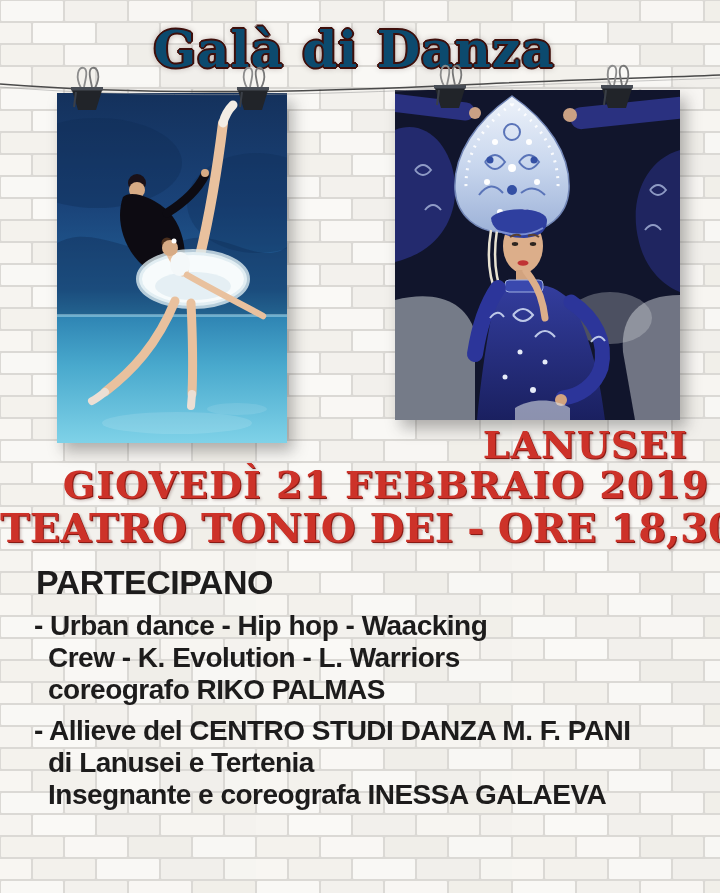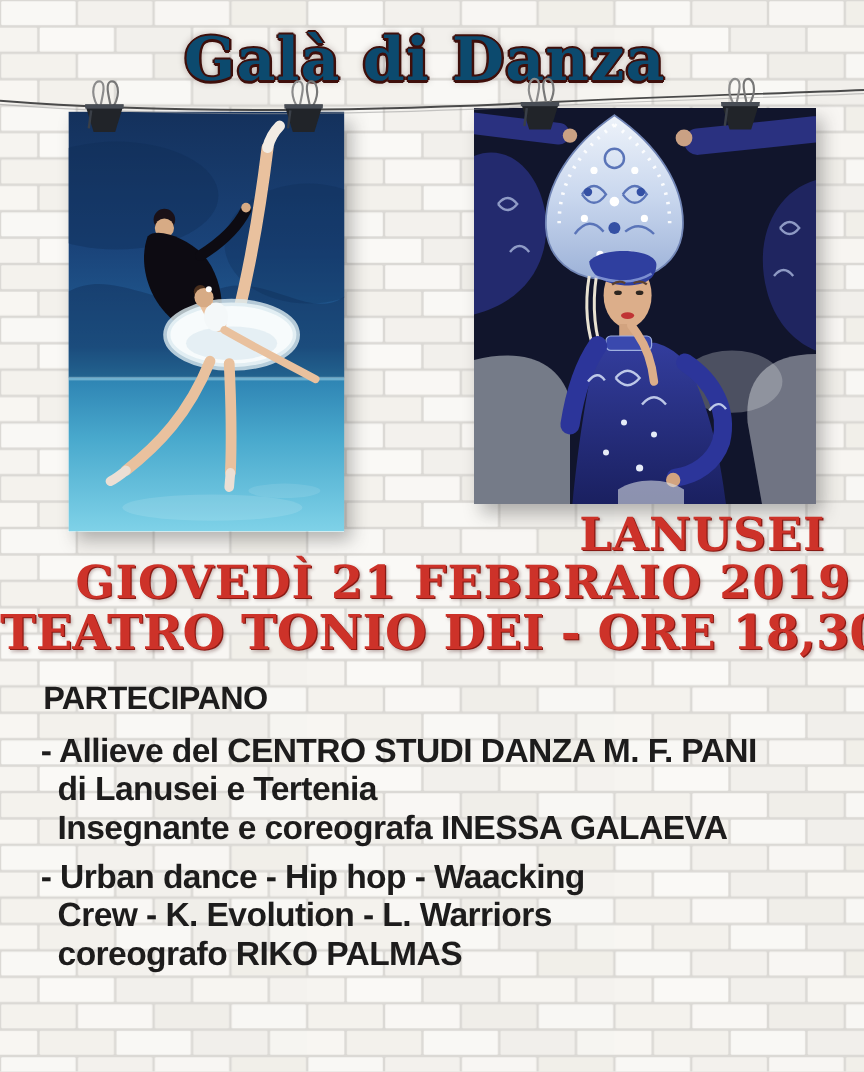--- a/index.html
+++ b/index.html
@@ -27,21 +27,21 @@
 
   .red-head{position:absolute;z-index:3;font-family:"DejaVu Serif",serif;font-weight:700;
             color:#cd3229;white-space:nowrap;
             text-shadow:1px 1px 0 #8a1a14,2px 2px 3px rgba(60,10,10,.3);}
   .location{top:422px;right:32px;font-size:38px;letter-spacing:1px;margin-left:44px;}
   .dateline{top:462px;left:60px;right:8px;text-align:center;font-size:38px;letter-spacing:1px;}
   .venueline{top:504px;left:0;right:28px;text-align:center;font-size:40px;letter-spacing:0px;}
 
   .body-text{position:absolute;z-index:3;top:566px;left:34px;right:6px;color:#1d1c1c;
              font-weight:700;font-size:28px;letter-spacing:-0.5px;line-height:32px;}
-  .body-text .heading{margin:0 0 12px 2px;font-size:27px;}
+  .body-text .heading{margin:0 0 12px 2px;font-size:34px;}
   .group{margin-bottom:9px;}
   .line{padding-left:14px;white-space:nowrap;}
   .line.dash{padding-left:0;}
 </style>
 </head>
 <body>
 
 <div class="poster">
 
   <svg class="wall" width="720" height="893" aria-hidden="true">
@@ -242,24 +242,24 @@
     <path d="M11,30 L9,45" stroke="#3a3f47" stroke-width="2"></path>
   </svg>
 
   <div class="red-head location">LANUSEI</div>
   <div class="red-head dateline">GIOVEDÌ 21 FEBBRAIO 2019</div>
   <div class="red-head venueline">TEATRO TONIO DEI - ORE 18,30</div>
 
   <div class="body-text">
     <div class="heading">PARTECIPANO</div>
     <div class="group">
+      <div class="line dash">- Urban dance - Hip hop - Waacking</div>
+      <div class="line">Crew - K. Evolution - L. Warriors</div>
+      <div class="line">coreografo RIKO PALMAS</div>
+    </div>
+    <div class="group">
       <div class="line dash">- Allieve del CENTRO STUDI DANZA M. F. PANI</div>
       <div class="line">di Lanusei e Tertenia</div>
       <div class="line">Insegnante e coreografa INESSA GALAEVA</div>
     </div>
-    <div class="group">
-      <div class="line dash">- Urban dance - Hip hop - Waacking</div>
-      <div class="line">Crew - K. Evolution - L. Warriors</div>
-      <div class="line">coreografo RIKO PALMAS</div>
-    </div>
   </div>
 
 </div>
 
 </body></html>

